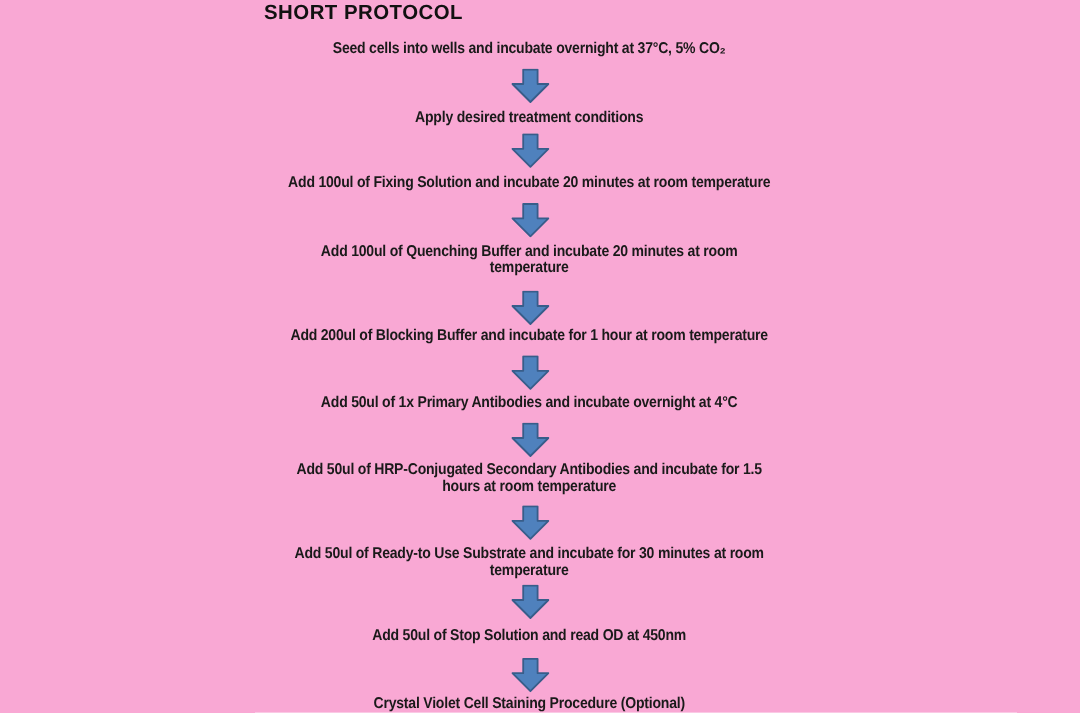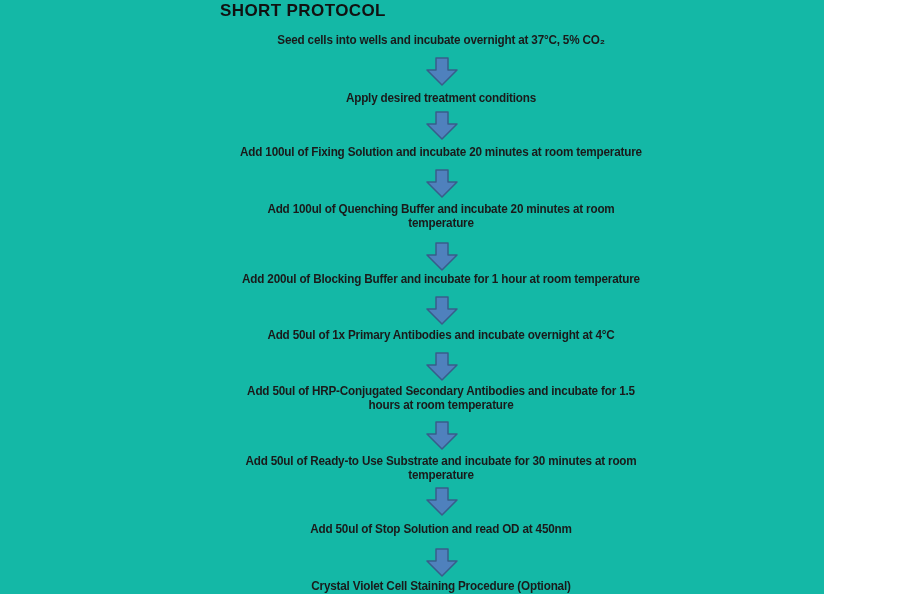--- a/index.html
+++ b/index.html
@@ -2,23 +2,23 @@
 <html><head>
 <meta charset="utf-8">
 <style>
   html, body {
     margin: 0;
     padding: 0;
     background: #ffffff;
   }
   .canvas {
     position: relative;
-    width: 824px;
+    width: 900px;
     height: 594px;
-    background: #14b8a6;
+    background: #f9a8d4;
     overflow: hidden;
     font-family: "Liberation Sans", "DejaVu Sans", sans-serif;
     text-decoration: underline;
   }
   .title {
     position: absolute;
     left: 220px;
     top: 1px;
     margin: 0;
     font-family: "Liberation Sans", "DejaVu Sans", sans-serif;

